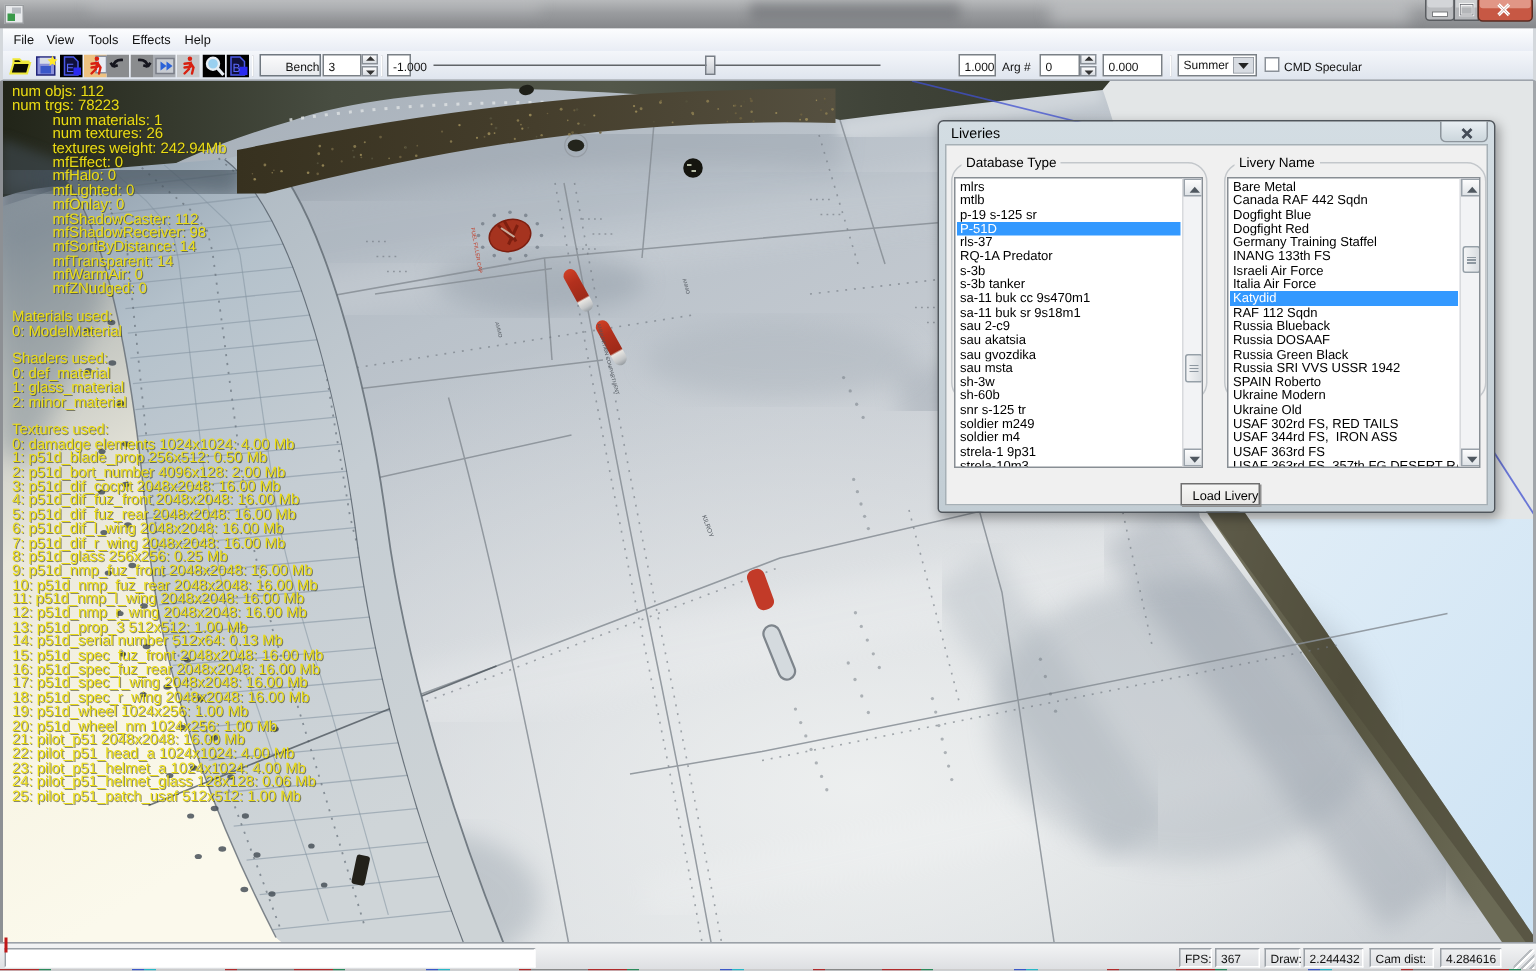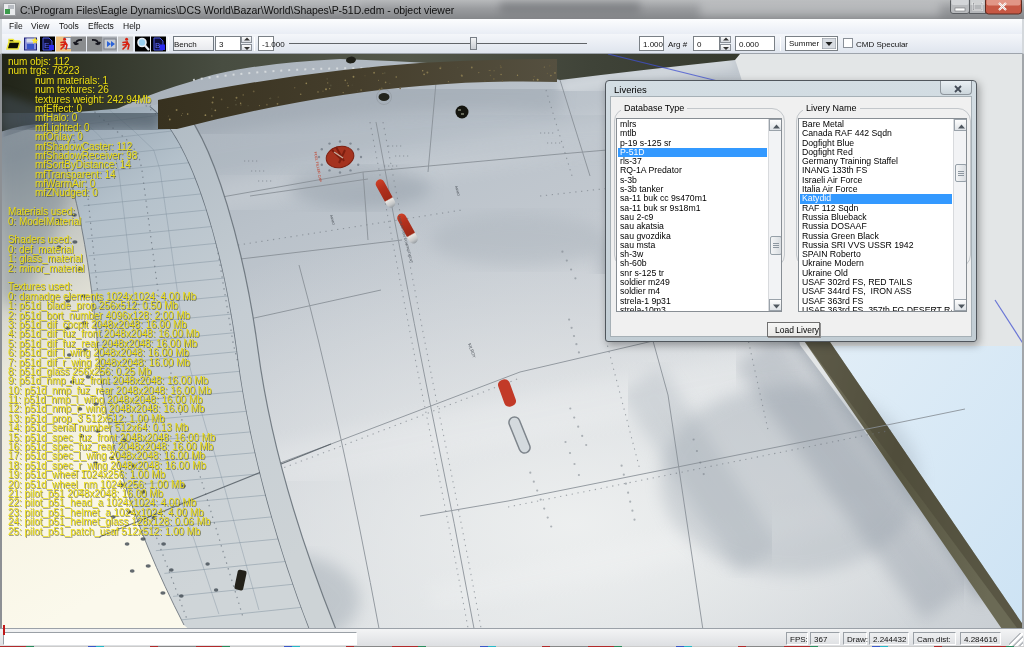--- a/index.html
+++ b/index.html
@@ -25,33 +25,33 @@
 #tbar svg.tbi:nth-of-type(7){left:100px}#tbar svg.tbi:nth-of-type(8){left:116px}
 #tbar svg.tbi:nth-of-type(9){left:133px}#tbar svg.tbi:nth-of-type(10){left:149px}
 
 .tsep{position:absolute;top:3px;width:1px;height:14px;background:#9aa0a8;border-right:1px solid #fff}
 .tbox{position:absolute;top:2px;height:15px;background:#fff;border:1px solid #7a8086;font-size:8px;color:#111;padding:3px 0 0 3px}
 .tlab{position:absolute;top:6px;font-size:8px;color:#111}
 .spin{position:absolute;top:2px;width:11px;height:15px}
 .spin div{position:absolute;left:0;width:11px;height:7px;background:linear-gradient(#fdfdfd,#d8dce2);border:1px solid #8a9098;font-size:0}
 .spin div.dn{top:8px}
 .spin svg{position:absolute;left:2.5px}
-#bench{position:absolute;left:171px;top:2px;width:41px;height:15px;background:linear-gradient(#fbfbfc,#e8eaee);border:1px solid #707880;font-size:8px;color:#111;text-align:left;padding-top:3px}
+#bench{position:absolute;left:171px;top:2px;width:41px;height:15px;background:linear-gradient(#fbfbfc,#e8eaee);border:1px solid #707880;font-size:8px;color:#111;text-align:right;padding-top:3px}
 #slider1{left:287px;top:9px;width:298px;height:1px;background:#606468}
 #sthumb{left:468px;top:3px;width:7px;height:13px;background:linear-gradient(#f2f3f5,#c9cdd3);border:1px solid #787e86}
 #cmdchk{left:841px;top:4px;width:10px;height:10px;background:#fff;border:1px solid #8a9098}
 
 #vpl{left:0;top:54px;width:2px;height:574px;background:#8d9094}
 #vpr{left:1022px;top:54px;width:2px;height:574px;background:#a2a6aa}
 
 #dbg{position:absolute;left:8px;top:57px;font-size:10px;line-height:9.4px;color:#ebdc14;text-shadow:0.7px 0.8px 0 rgba(45,45,10,.55);letter-spacing:-0.05px;white-space:nowrap}
 #dbg div{height:9.4px}
 #dbg div.i{padding-left:27px}
 
-#dlg{left:605px;top:80px;width:372px;height:262px;background:linear-gradient(#d3dde3,#c2cdd4);border:1px solid #50565c;border-radius:4px 4px 3px 3px;box-shadow:2px 3px 8px rgba(0,0,0,.35)}
+#dlg{left:625px;top:80px;width:372px;height:262px;background:linear-gradient(#d3dde3,#c2cdd4);border:1px solid #50565c;border-radius:4px 4px 3px 3px;box-shadow:2px 3px 8px rgba(0,0,0,.35)}
 #dlg .inner{position:absolute;left:4px;top:15px;right:4px;bottom:4px;background:#f0f0f0;border:1px solid #a6b0b6}
 #dtitle{position:absolute;left:8px;top:3px;font-size:9.5px;color:#000}
 #dclose{position:absolute;right:4px;top:0;width:32px;height:14px;background:linear-gradient(#e9eff3,#ccd6dc);border:1px solid #8d959c;border-top:none;border-radius:0 0 4px 4px}
 #dclose svg{position:absolute;left:13px;top:3.5px}
 .gb{position:absolute;top:11px;height:160px;border:1px solid #c3c7cb;border-radius:13px}
 .gb .cap{position:absolute;left:6px;top:-6px;background:#f0f0f0;padding:0 3px;font-size:9px;color:#000}
 #gb1{left:3px;width:171px}
 #gb2{left:185px;width:175px}
 .lb{position:absolute;left:1px;top:9px;background:#fff;border:1px solid #888e94;overflow:hidden}
 #lb1{width:166px;height:194px}
@@ -519,21 +519,20 @@
 <div class="abs" id="vpr"></div>
 
 <div class="abs" id="title">
   <div class="abs sm1"></div>
     <div class="abs sm2"></div>
     <div class="abs sm3"></div>
   <div class="abs" id="ticon">
       <i></i>
       <b></b>
     </div>
-  <div class="abs" id="ttext">C:\Program Files\Eagle Dynamics\DCS World\Bazar\World\Shapes\P-51D.edm - object viewer</div>
   <div class="abs" id="wbtns">
     <svg width="72" height="16" viewBox="0 0 72 16">
       <g>
         <rect x="0.5" y="-2" width="19" height="15.5" rx="2.5" fill="#b9bbbe" stroke="#5a5d61"></rect>
         <rect x="1.5" y="-2" width="17" height="7" rx="2" fill="#d6d8da" opacity=".9"></rect>
         <rect x="19.5" y="-2" width="16" height="15.5" fill="#b4b6b9" stroke="#5a5d61"></rect>
         <rect x="20.5" y="-2" width="14" height="7" fill="#d2d4d6" opacity=".9"></rect>
         <rect x="35.5" y="-2" width="36" height="16" rx="3" fill="#c75844" stroke="#5a2a20"></rect>
         <rect x="36.5" y="-2" width="34" height="7.5" rx="2" fill="#e39a8a" opacity=".95"></rect>
         <rect x="5" y="8" width="10" height="3" fill="#fff" stroke="#707276" stroke-width=".6"></rect>

